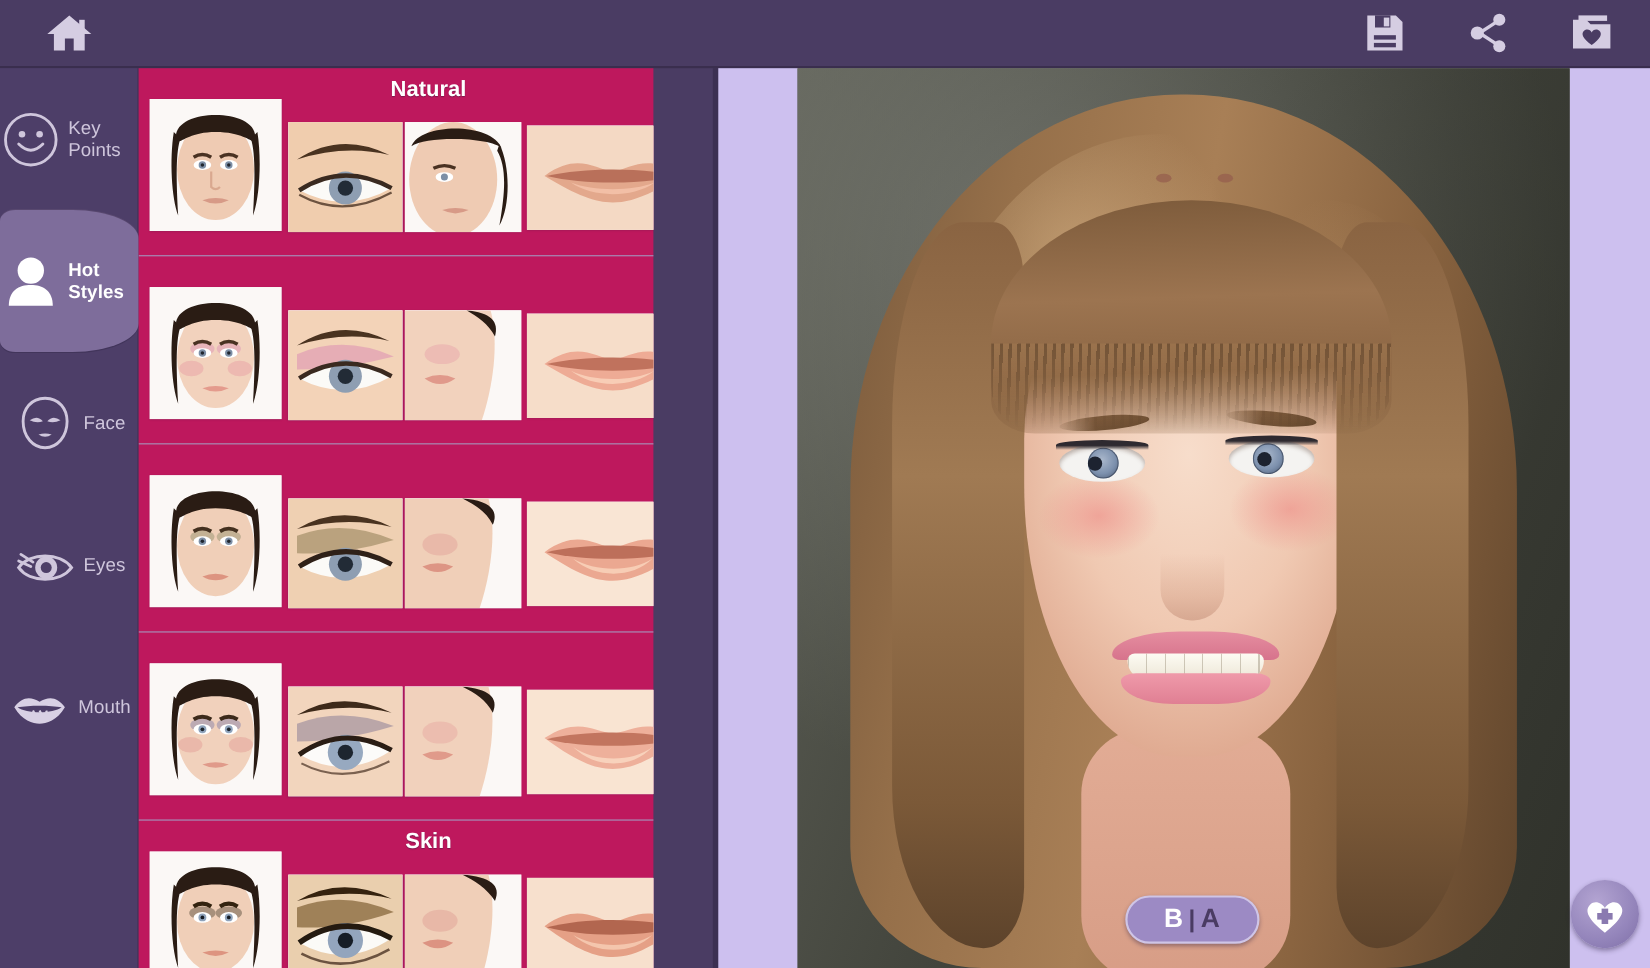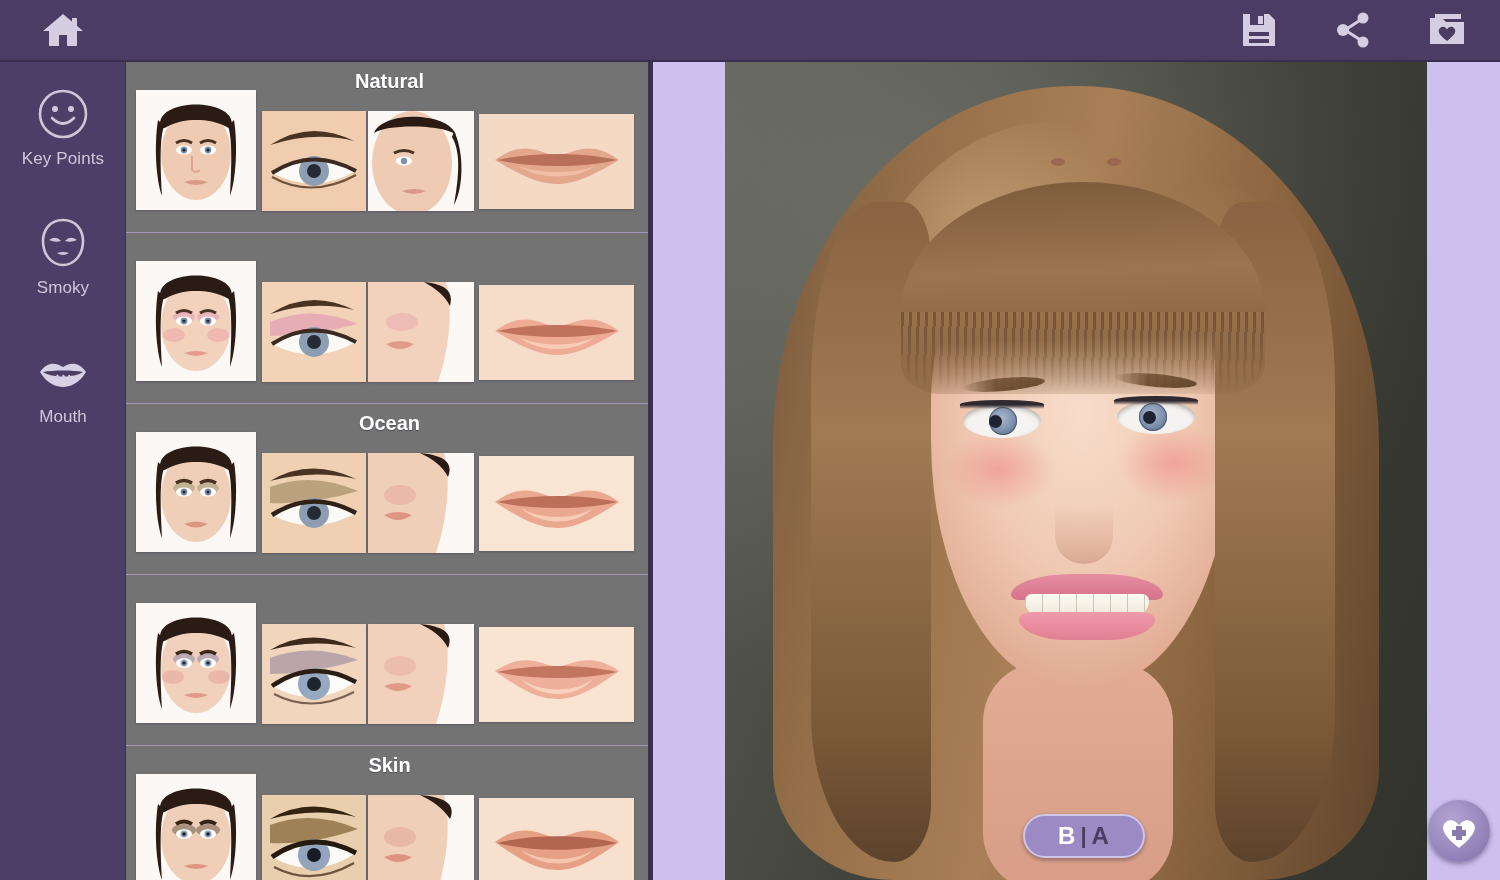--- a/index.html
+++ b/index.html
@@ -33,43 +33,43 @@
 
   
   .sidebar {
     position: absolute; top: 62px; left: 0; width: 126px; height: 818px;
     background: #4d3e68;
     border-right: 1px solid #3c3052;
   }
   .side-item {
     position: relative;
     width: 126px; height: 129px;
-    display: flex; flex-direction: column;
+    display: flex; flex-direction: row;
     align-items: center; justify-content: center;
     cursor: pointer;
     gap: 6px;
   }
   .side-item .side-label {
     font-size: 17px; color: #cfc6dc; letter-spacing: .1px;
   }
   .side-item.active {
     background: #7e6d9b;
     border-top-left-radius: 14px 10px;
     border-top-right-radius: 60px 26px;
     border-bottom-right-radius: 60px 26px;
     border-bottom-left-radius: 14px 10px;
     box-shadow: 0 -1px 0 #58486f, 0 1px 0 #42355b;
   }
   .side-item.active .side-label { color: #ffffff; font-weight: bold; }
   .side-icon { width: 58px; height: 58px; display: flex; align-items: center; justify-content: center; }
 
   
   .styles-panel {
-    position: absolute; top: 62px; left: 126px; width: 527px; height: 818px;
-    background: #737373;
+    position: absolute; top: 62px; left: 126px; width: 468px; height: 818px;
+    background: #be185d;
     overflow: hidden;
   }
   .styles-scroll { position: absolute; inset: 0; }
   .style-row {
     position: relative;
     width: 527px; height: 171px;
     border-bottom: 1px solid #a596bd;
     padding-top: 4px;
   }
   .style-row:last-child { border-bottom: none; }
@@ -305,34 +305,55 @@
         <svg width="56" height="56" viewBox="0 0 56 56">
           <circle cx="28" cy="28" r="23" fill="none" stroke="#cfc6dc" stroke-width="2.6"></circle>
           <circle cx="20" cy="23" r="3" fill="#cfc6dc"></circle>
           <circle cx="36" cy="23" r="3" fill="#cfc6dc"></circle>
           <path d="M17 32 Q28 43 39 32" fill="none" stroke="#cfc6dc" stroke-width="2.6" stroke-linecap="round"></path>
         </svg>
       </span>
       <span class="side-label">Key Points</span>
     </div>
 
+    <div class="side-item active">
+      <span class="side-icon">
+        <svg width="56" height="56" viewBox="0 0 56 56">
+          <circle cx="28" cy="18" r="12" fill="#ffffff"></circle>
+          <path d="M8 50 C8 36 17 31 28 31 C39 31 48 36 48 50 Z" fill="#ffffff"></path>
+        </svg>
+      </span>
+      <span class="side-label">Hot Styles</span>
+    </div>
 
 
     <div class="side-item">
       <span class="side-icon">
         <svg width="56" height="56" viewBox="0 0 56 56">
           <path d="M28 5 C41 5 48 15 48 26 C48 40 39 50 28 50 C17 50 8 40 8 26 C8 15 15 5 28 5 Z" fill="none" stroke="#cfc6dc" stroke-width="2.6"></path>
           <path d="M14 25 Q21 20 26 26 Q20 28 14 25 Z" fill="#cfc6dc"></path>
           <path d="M42 25 Q35 20 30 26 Q36 28 42 25 Z" fill="#cfc6dc"></path>
           <path d="M22 38 Q28 42 34 38 Q28 36 22 38 Z" fill="#cfc6dc"></path>
         </svg>
       </span>
-      <span class="side-label">Smoky</span>
-    </div>
-
+      <span class="side-label">Face</span>
+    </div>
+
+    <div class="side-item">
+      <span class="side-icon">
+        <svg width="56" height="56" viewBox="0 0 56 56">
+          <path d="M4 30 C14 16 42 16 52 30 C42 44 14 44 4 30 Z" fill="none" stroke="#cfc6dc" stroke-width="2.8"></path>
+          <circle cx="29" cy="30" r="10" fill="#cfc6dc"></circle>
+          <circle cx="29" cy="30" r="5" fill="#4d3e68"></circle>
+          <path d="M6 18 L17 25" stroke="#cfc6dc" stroke-width="2.6" stroke-linecap="round"></path>
+          <path d="M4 24 L15 29" stroke="#cfc6dc" stroke-width="2.6" stroke-linecap="round"></path>
+        </svg>
+      </span>
+      <span class="side-label">Eyes</span>
+    </div>
 
     <div class="side-item">
       <span class="side-icon">
         <svg width="56" height="56" viewBox="0 0 56 56">
           <path d="M5 28 C12 18 20 18 28 23 C36 18 44 18 51 28 C44 40 34 43 28 43 C22 43 12 40 5 28 Z" fill="#d8d0e4"></path>
           <path d="M8 28 C18 26 38 26 48 28 C40 34 16 34 8 28 Z" fill="#4d3e68"></path>
           <path d="M22 31 L24 35 M28 31 L30 35 M34 31 L35 34" stroke="#d8d0e4" stroke-width="2"></path>
         </svg>
       </span>
       <span class="side-label">Mouth</span>
@@ -448,21 +469,20 @@
               <rect width="155" height="95" fill="#f6ddc9"></rect>
               <path d="M16 46 C46 24 62 40 78 42 C94 40 110 24 140 46 C110 64 94 70 78 70 C62 70 46 64 16 46 Z" fill="#eeab95"></path>
               <path d="M18 46 C52 38 104 38 138 46 C104 54 52 54 18 46 Z" fill="#c0725d"></path>
               <path d="M40 52 C60 62 96 62 116 52 C96 68 60 68 40 52 Z" fill="#f8cdb6"></path>
             </svg>
           </div>
         </div>
       </div>
 
       <div class="style-row">
-        <div class="style-title">Ocean</div>
         <div class="thumbs">
           <div class="thumb t-face">
             <svg width="120" height="120" viewBox="0 0 120 120">
               <rect width="120" height="120" fill="#fbf8f6"></rect>
               <ellipse cx="60" cy="64" rx="35" ry="46" fill="#f0cfb8"></ellipse>
               <path d="M24 34 C24 8 96 8 96 34 C96 46 92 30 60 30 C30 30 26 46 24 34 Z" fill="#2a1c14"></path>
               <path d="M22 30 C18 55 20 90 26 106 C24 70 24 48 28 36 Z" fill="#2a1c14"></path>
               <path d="M98 30 C102 55 100 90 94 106 C96 70 96 48 92 36 Z" fill="#2a1c14"></path>
               <ellipse cx="48" cy="56" rx="11" ry="6" fill="#b8a98b" opacity=".8"></ellipse>
               <ellipse cx="72" cy="56" rx="11" ry="6" fill="#b8a98b" opacity=".8"></ellipse>

